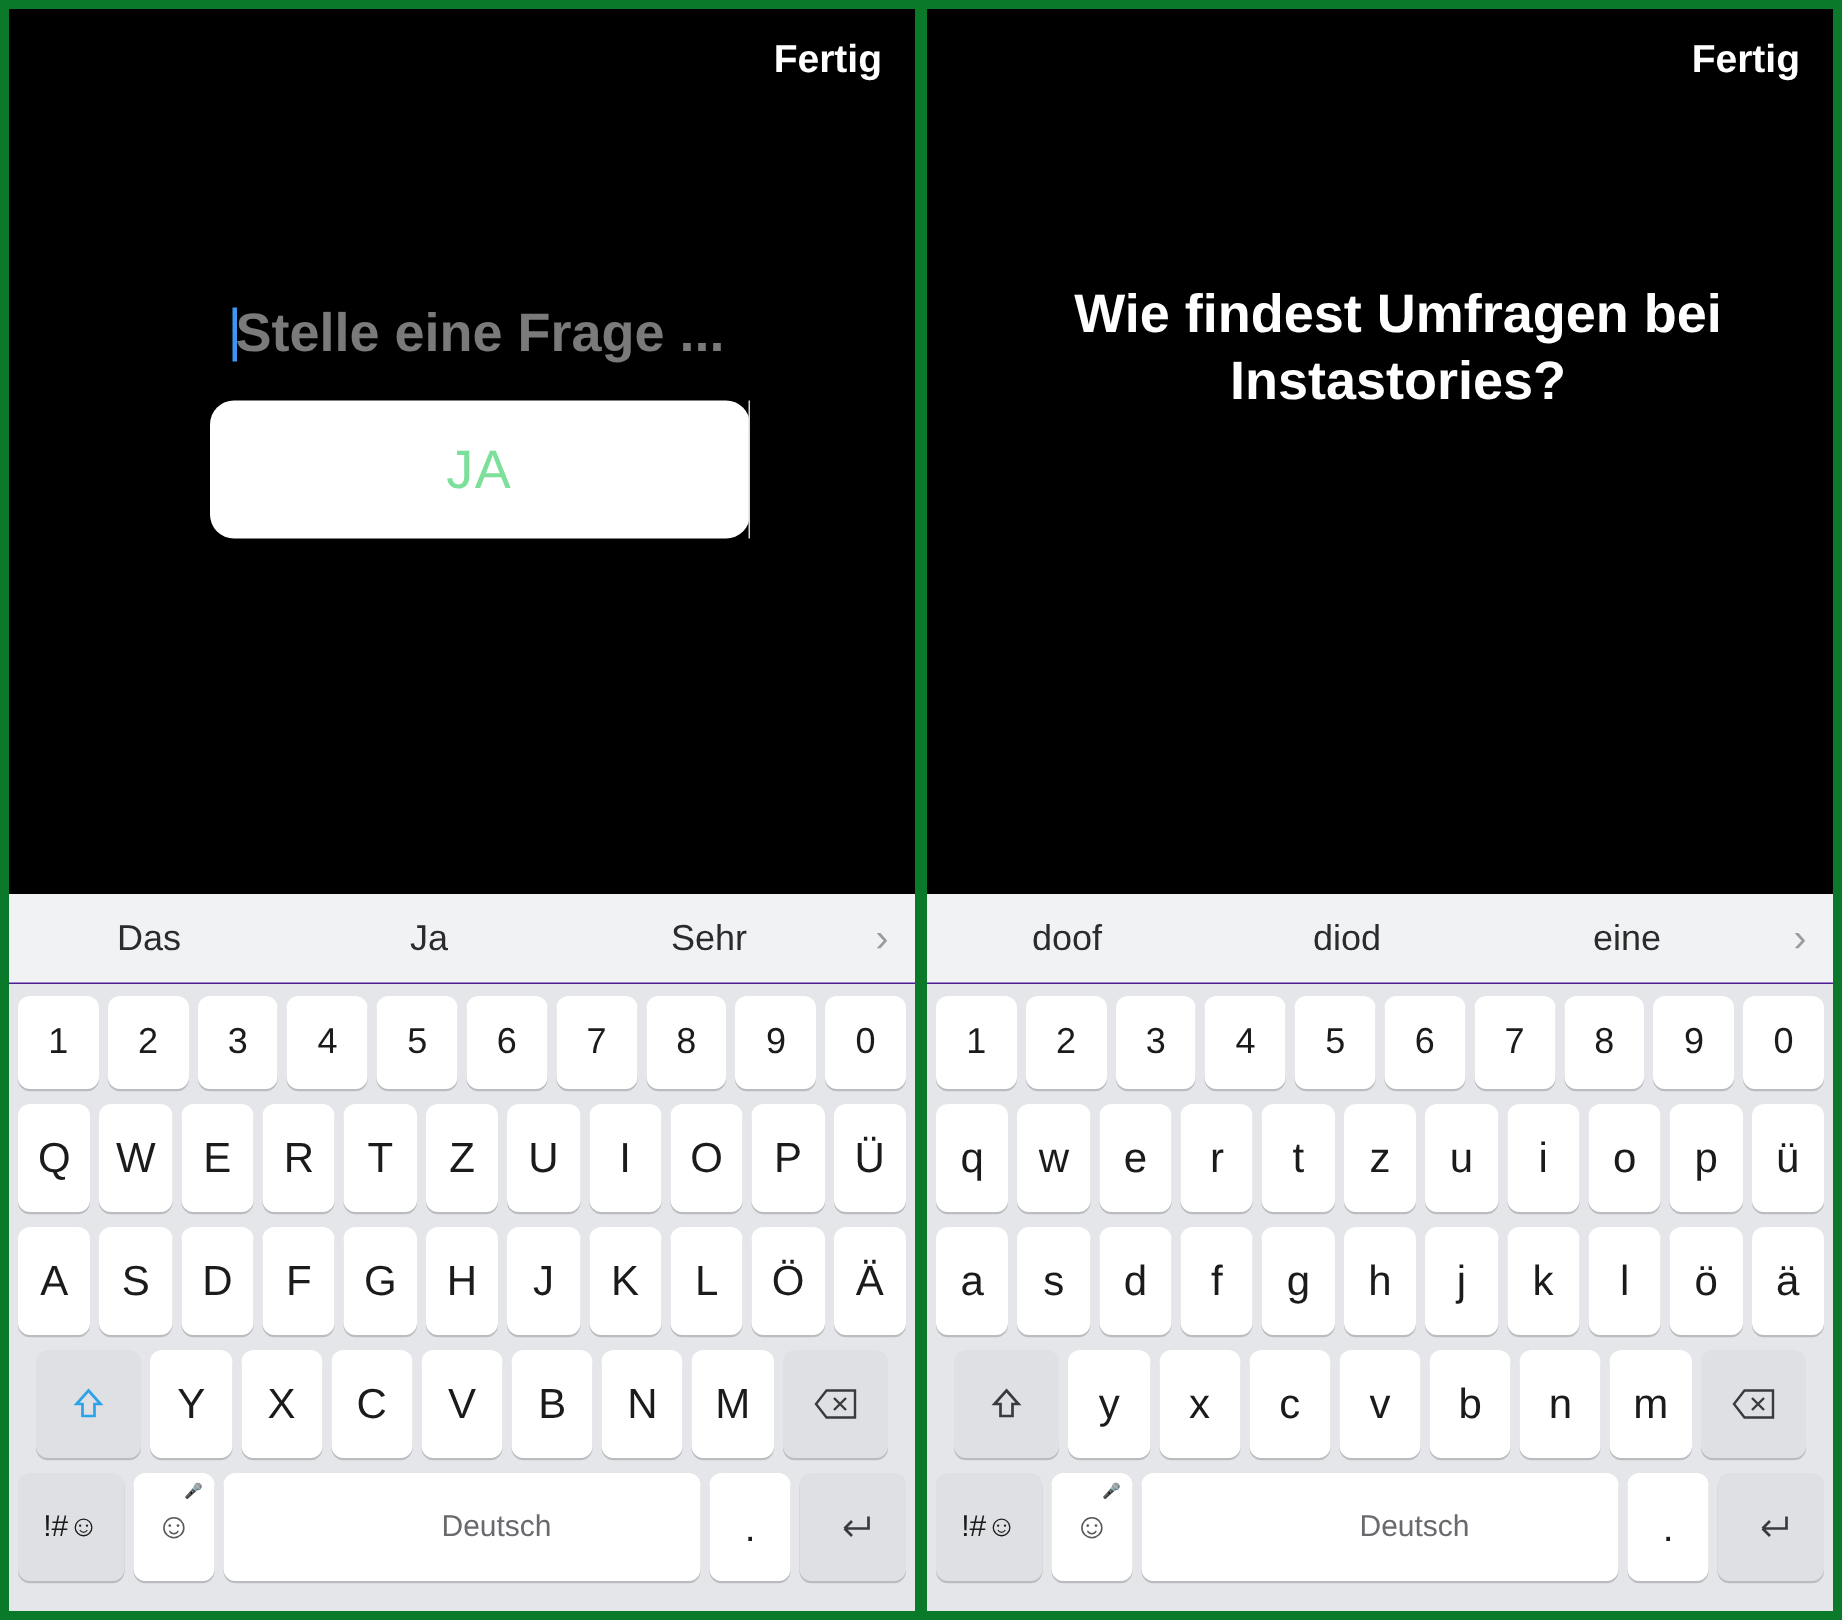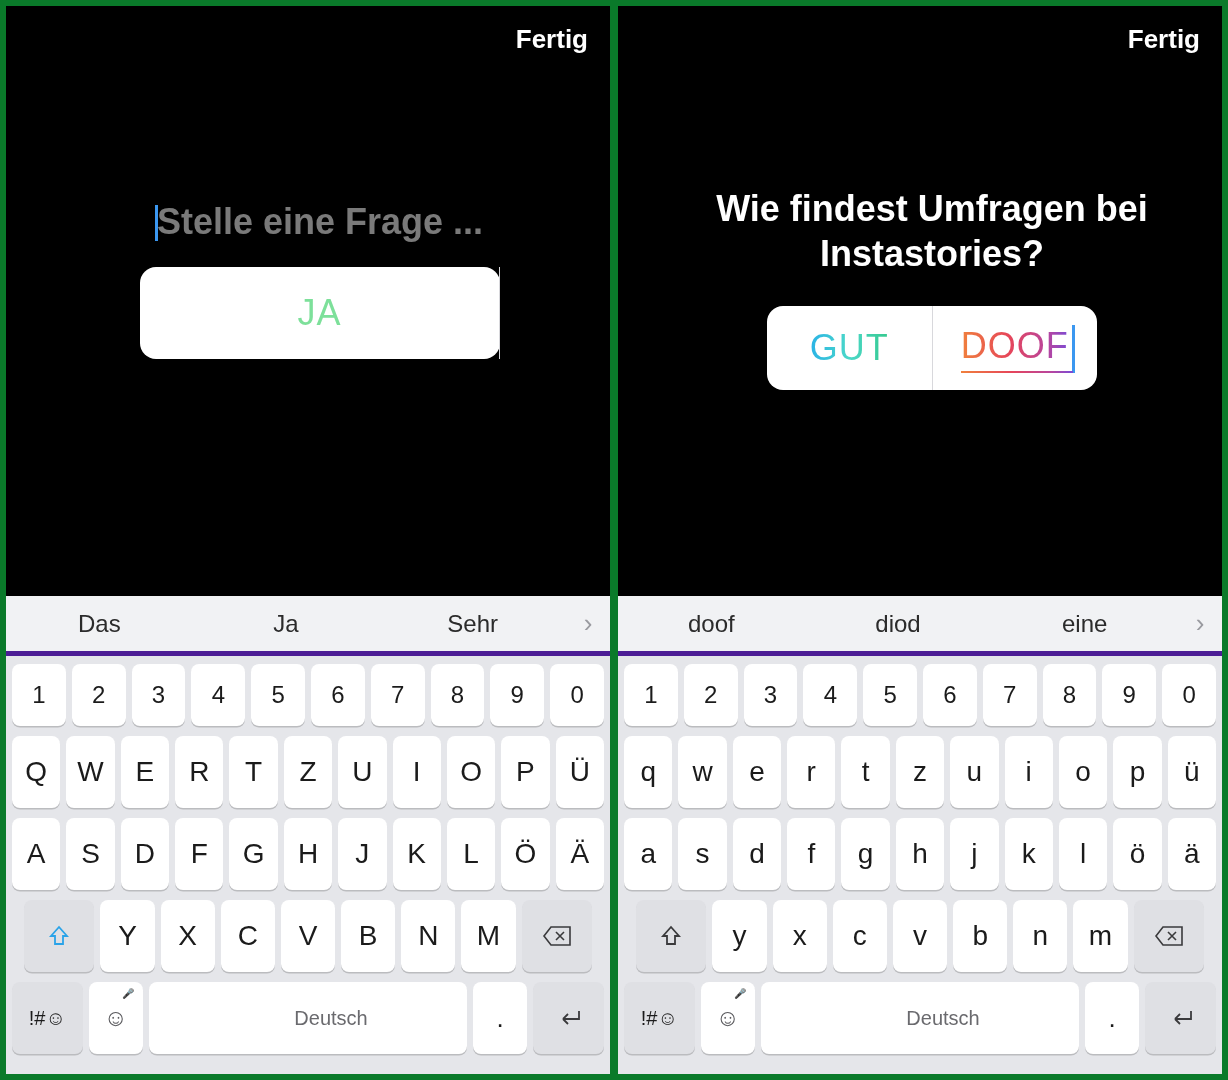--- a/index.html
+++ b/index.html
@@ -117,21 +117,21 @@
     flex: 1;
     background: #e5e6ea;
     display: flex;
     flex-direction: column;
   }
   .suggestion-row {
     height: 60px;
     background: #f1f2f4;
     display: flex;
     align-items: center;
-    border-bottom: 5px solid #4c1d95;
+    border-bottom: 1px solid #4c1d95;
   }
   .sugg {
     flex: 1;
     text-align: center;
     font-size: 24px;
     color: #2b2b2b;
     position: relative;
   }
   .sugg + .sugg::before {
     content: "";
@@ -279,28 +279,20 @@
     </div>
   </div>
 </div>
 
 <div class="phone">
   <div class="story-area">
     <span class="done-btn">Fertig</span>
     <div class="question-block q2">
       <div class="typed-q">Wie findest Umfragen bei Instastories?</div>
     </div>
-    <div class="poll-box small">
-      <div class="poll-opt">
-          <span class="opt-gut">GUT</span>
-        </div>
-      <div class="poll-opt">
-        <span class="doof-wrap"><span class="opt-doof">DOOF</span><span class="caret"></span></span>
-      </div>
-    </div>
   </div>
   <div class="keyboard">
     <div class="suggestion-row">
       <div class="sugg">doof</div>
       <div class="sugg">diod</div>
       <div class="sugg">eine</div>
       <div class="sugg-more">›</div>
     </div>
     <div class="key-rows">
       <div class="krow numrow">

